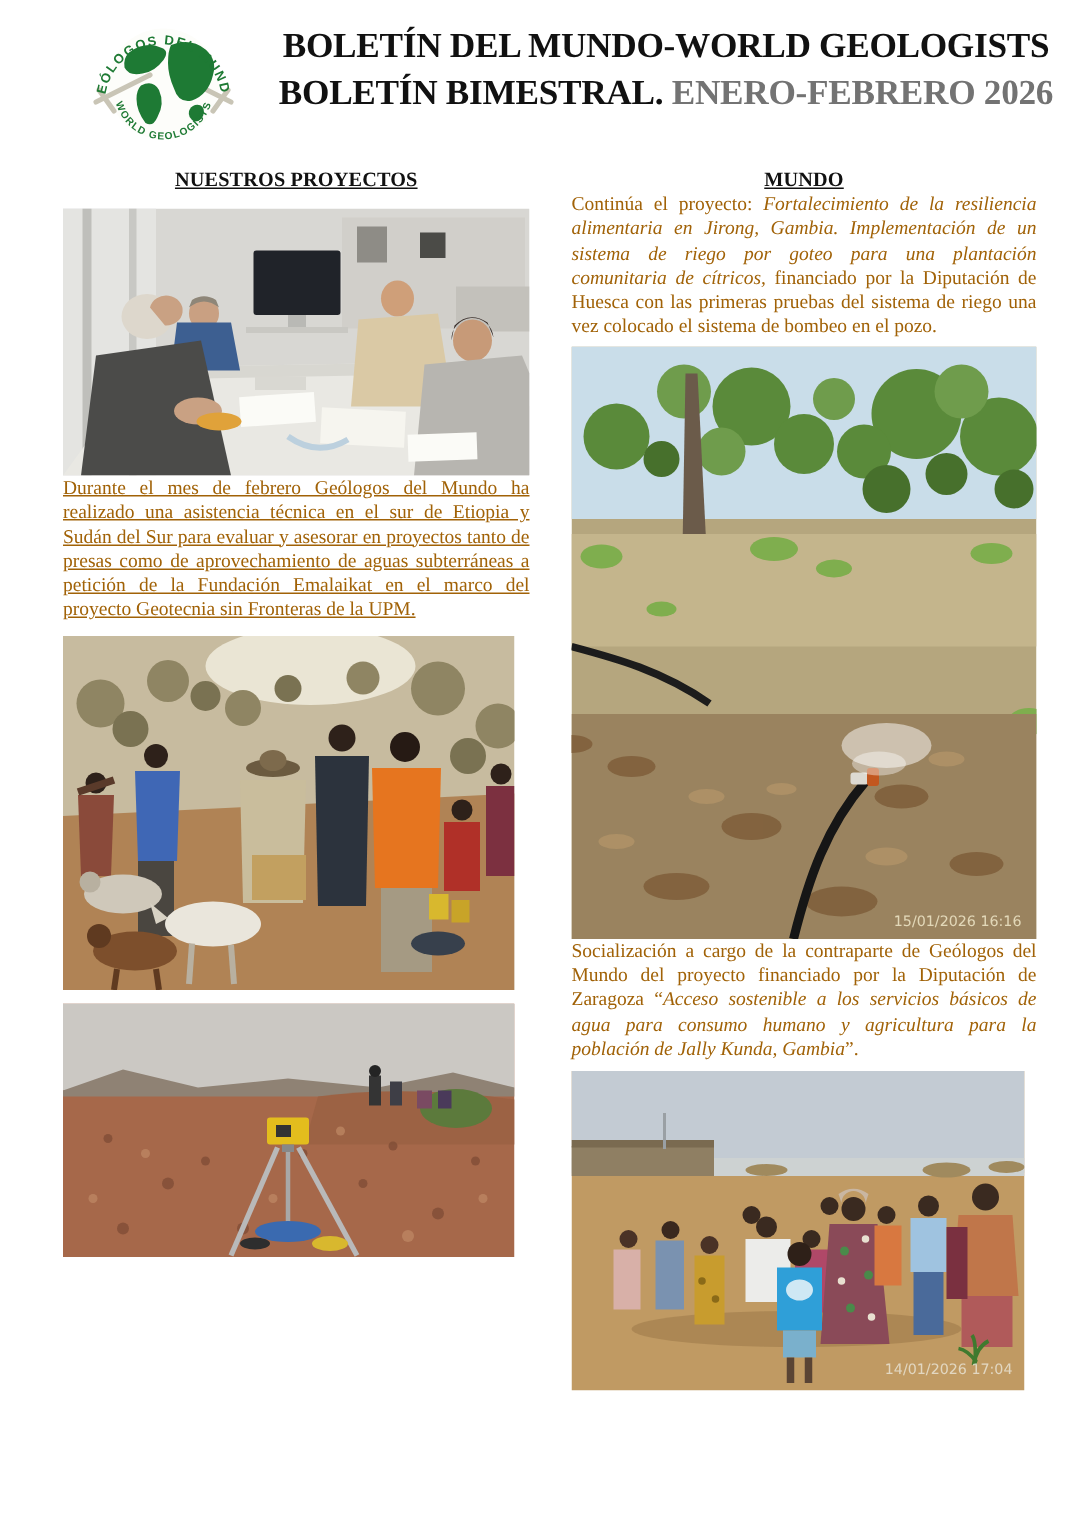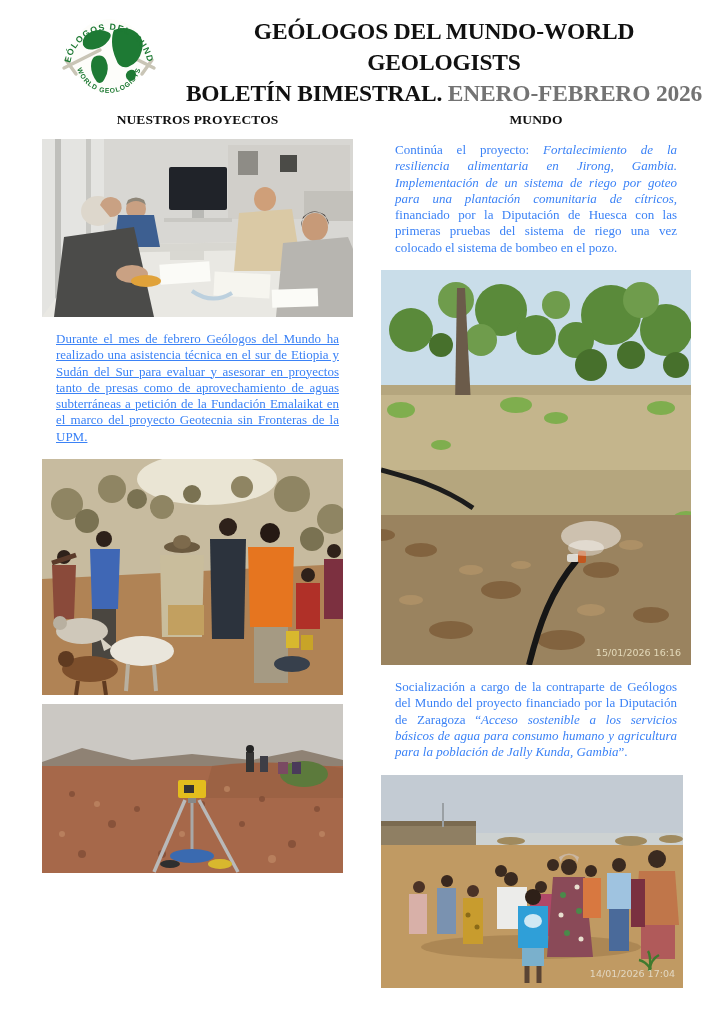--- a/index.html
+++ b/index.html
@@ -13,25 +13,25 @@
     position:absolute; left:176px; top:16px; width:536px; text-align:center;
     font-weight:bold; font-size:23.5px; line-height:31px; color:#111111;
     letter-spacing:-0.2px;
   }
   
   .col { position:absolute; top:112px; }
   .col-left  { left:42px;  width:311px; }
   .col-right { left:381px; width:310px; }
   h3.section {
     margin:0; font-size:13.5px; font-weight:bold; text-align:center;
-    color:#111111; letter-spacing:0.1px;
+    color:#111111; letter-spacing:0.1px;text-decoration:underline;
   }
   p.body {
-    margin:14px; font-size:13px; line-height:16.3px; text-align:justify;
-    color:#3b82f6;
+    margin:0; font-size:13px; line-height:16.3px; text-align:justify;
+    color:#a16207;
   }
   .mt16 { margin-top:16px; } .mt12 { margin-top:12px; } .mt11 { margin-top:11px; }
   .mt9  { margin-top:9px;  } .mt7  { margin-top:7px; }
   .mt6  { margin-top:6px;text-decoration:underline;  } .mt5  { margin-top:5px;  } .mt25 { margin-top:25px; }
   .photo { display:block; }
   .ts { font-family:"DejaVu Sans", sans-serif; font-size:9.5px; opacity:0.85; }
 </style>
 </head>
 <body>
 
@@ -59,21 +59,21 @@
     </g>
     <text font-family="Liberation Sans, sans-serif" font-size="8.8" font-weight="bold" fill="#1e7a34" letter-spacing="1.1">
       <textPath href="#arcTop" startOffset="50%" text-anchor="middle">GEÓLOGOS DEL MUNDO</textPath>
     </text>
     <text font-family="Liberation Sans, sans-serif" font-size="6.8" font-weight="bold" fill="#1e7a34" letter-spacing="0.8">
       <textPath href="#arcBot" startOffset="50%" text-anchor="middle">WORLD GEOLOGISTS</textPath>
     </text>
   </svg>
 
   <div class="header-title">
-    <div>GEÓLOGOS DEL MUNDO-WORLD GEOLOGISTS</div>
+    <div>BOLETÍN DEL MUNDO-WORLD GEOLOGISTS</div>
     <div>
       <span>BOLETÍN BIMESTRAL. </span><span style="color: #737373;">ENERO-FEBRERO 2026</span>
     </div>
   </div>
 
   <div class="col col-left">
 
     <h3 class="section">NUESTROS PROYECTOS</h3>
 
 

